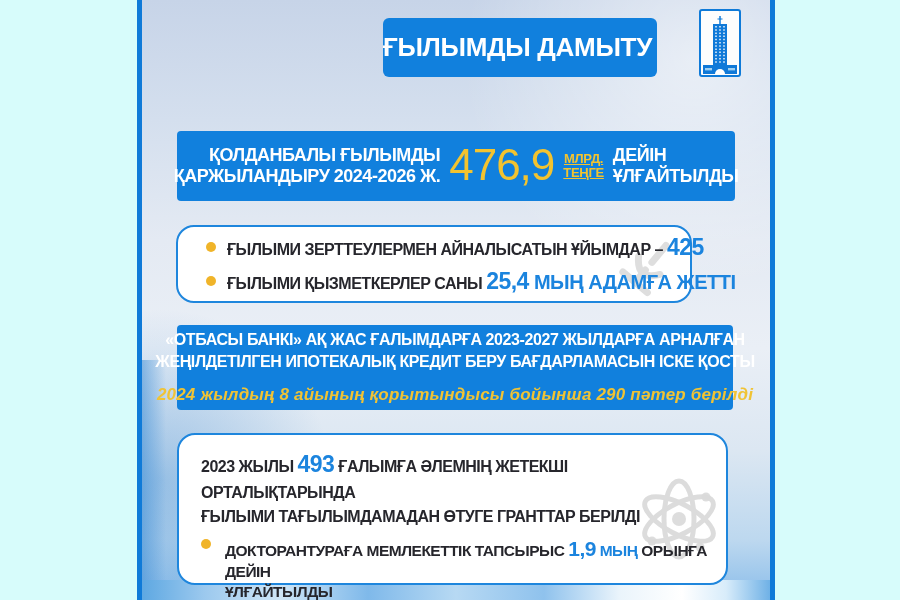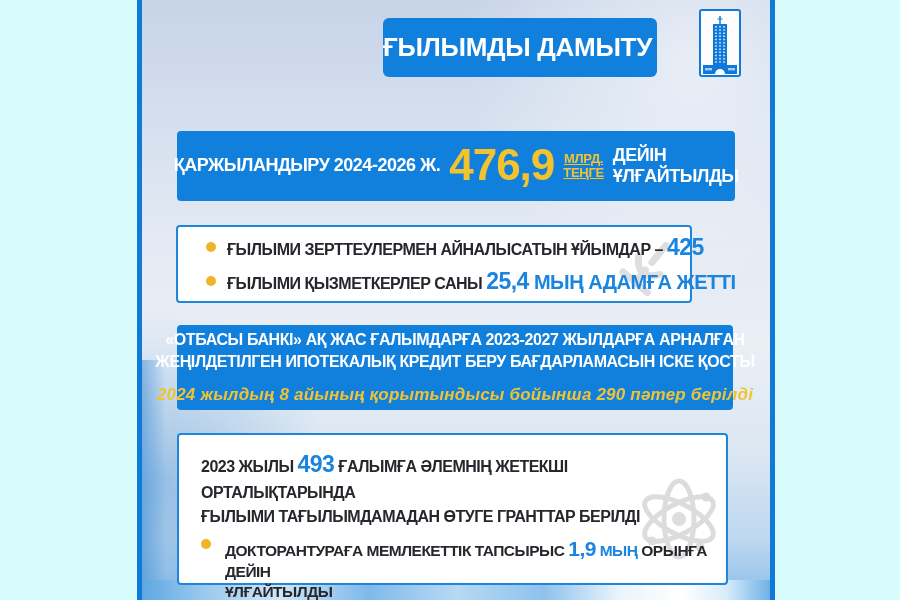--- a/index.html
+++ b/index.html
@@ -28,26 +28,26 @@
   .title-box{position:absolute;left:241px;top:18px;width:274px;height:59px;background:#1180dd;
     border-radius:6px;display:flex;align-items:center;justify-content:flex-start;}
   .title-box span{color:#fff;font-size:26px;font-weight:bold;letter-spacing:-0.3px;white-space:nowrap;}
   .logo-box{position:absolute;left:557px;top:9px;width:42px;height:68px;background:#fdfdfd;
     border:2px solid #0f7ad8;border-radius:3px;box-sizing:border-box;display:flex;align-items:flex-end;justify-content:center;}
 
   
   .banner1{position:absolute;left:35px;top:131px;width:558px;height:70px;background:#1180dd;border-radius:4px;
     display:flex;align-items:center;justify-content:center;gap:9px;}
   .b1-label{color:#fff;font-size:18px;font-weight:bold;text-align:right;line-height:1.18;letter-spacing:-0.5px;white-space:nowrap;}
-  .b1-value{color:#f3c32f;font-size:44px;font-weight:bold;letter-spacing:-1px;line-height:1;padding-bottom:2px;}
+  .b1-value{color:#f3c32f;font-size:44px;font-weight:normal;letter-spacing:-1px;line-height:1;padding-bottom:2px;}
   .b1-unit{color:#f3c32f;font-size:13px;font-weight:bold;line-height:1.1;text-align:center;letter-spacing:-0.3px;text-decoration:underline;}
   .b1-suffix{color:#fff;font-size:18px;font-weight:bold;text-align:left;line-height:1.18;letter-spacing:-0.5px;white-space:nowrap;}
 
   
-  .card{position:absolute;background:#fff;border:2px solid #1e86dd;border-radius:4px;box-sizing:border-box;}
+  .card{position:absolute;background:#fff;border:2px solid #1e86dd;border-radius:18px;box-sizing:border-box;}
   .card1{left:34px;top:225px;width:516px;height:78px;display:flex;flex-direction:column;justify-content:center;gap:7px;
     padding:6px 14px 6px 28px;}
   .bullet-row{position:relative;padding-left:21px;white-space:nowrap;}
   .dot{position:absolute;left:0;top:50%;margin-top:-5px;width:10px;height:10px;border-radius:50%;background:#f0b429;display:inline-block;}
   .dark{color:#26262c;font-size:16px;font-weight:bold;letter-spacing:-0.5px;}
   .blue{color:#1b84de;font-weight:bold;}
   .num-lg{font-size:23px;letter-spacing:-0.5px;}
   .blue-md{font-size:20px;letter-spacing:-0.5px;}
   .watermark{position:absolute;pointer-events:none;}
 
@@ -91,20 +91,21 @@
         <line x1="21" y1="11" x2="21" y2="49" stroke="#ffffff" stroke-width="1.4" stroke-dasharray="1.5 1.7"></line>
         <rect x="0" y="50" width="34" height="9" fill="#1079d8"></rect>
         <path d="M12 59 a5 5 0 0 1 10 0 Z" fill="#ffffff"></path>
         <rect x="2" y="53" width="7" height="2.4" fill="#9fd0f2"></rect>
         <rect x="25" y="53" width="7" height="2.4" fill="#9fd0f2"></rect>
       </svg>
     </div>
 
     <div class="banner1">
       <div class="b1-label">
+        <div>ҚОЛДАНБАЛЫ ҒЫЛЫМДЫ</div>
         <div>ҚАРЖЫЛАНДЫРУ 2024-2026 Ж.</div>
       </div>
       <div class="b1-value">476,9</div>
       <div class="b1-unit">
         <div>МЛРД.</div>
         <div>ТЕҢГЕ</div>
       </div>
       <div class="b1-suffix">
         <div>ДЕЙІН</div>
         <div>ҰЛҒАЙТЫЛДЫ</div>

